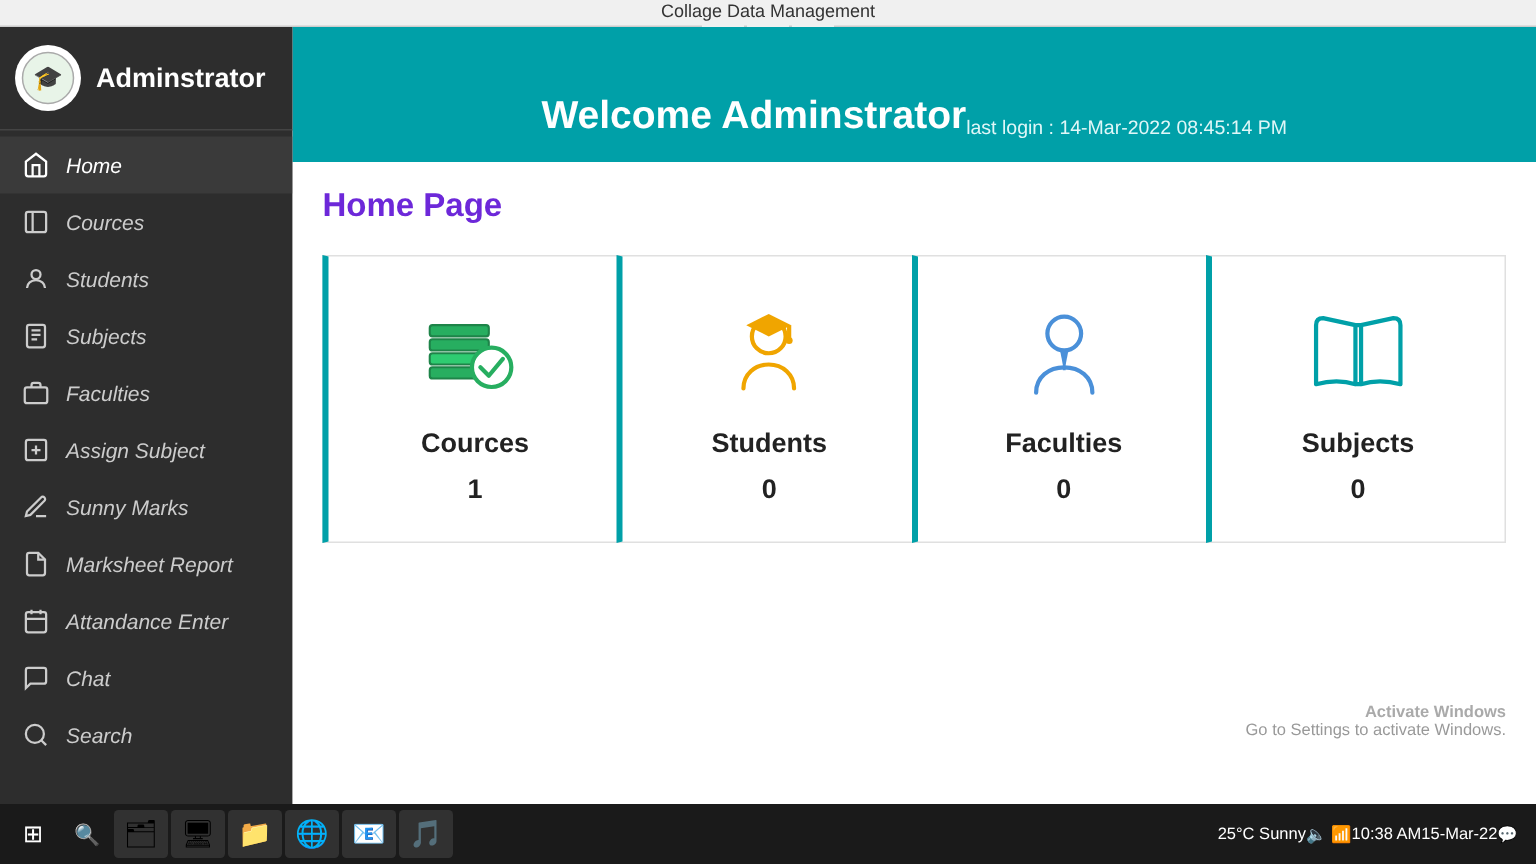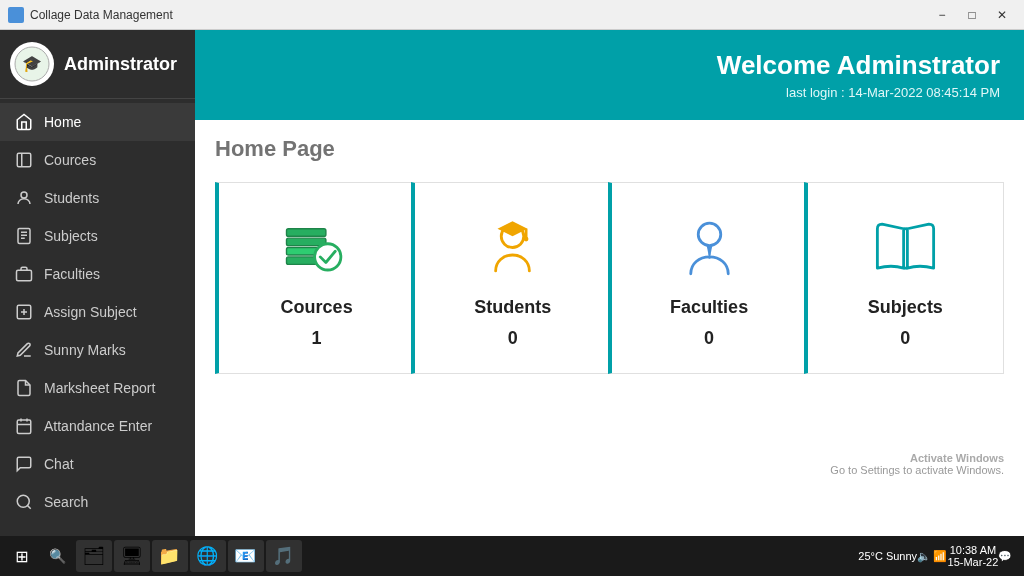--- a/index.html
+++ b/index.html
@@ -1,26 +1,27 @@
 <!DOCTYPE html>
 <html><head>
   <meta charset="utf-8">
   <style>
     * { margin: 0; padding: 0; box-sizing: border-box; }
     body { font-family: 'Segoe UI', Arial, sans-serif; width: 1024px; height: 576px; overflow: hidden; background: #f0f0f0; display: flex; flex-direction: column; }
 
     
     .title-bar {
       background: #f0f0f0;
-      height: 30px;
+      height: 18px;
       display: flex;
       align-items: center;
       padding: 0 8px;
       border-bottom: 1px solid #ccc;
       flex-shrink: 0;
+      flex-direction: column;
     }
     .title-bar-icon {
       width: 16px; height: 16px;
       background: #4a90d9;
       border-radius: 2px;
       margin-right: 6px;
       display: inline-block;
     }
     .title-bar-text {
       font-size: 12px;
@@ -80,20 +81,21 @@
 
     .sidebar-title {
       color: #ffffff;
       font-size: 18px;
       font-weight: bold;
     }
 
     .sidebar-nav {
       flex: 1;
       padding: 4px 0;
+      font-style: italic;
     }
 
     .nav-item {
       display: flex;
       align-items: center;
       gap: 10px;
       padding: 9px 14px;
       color: #cccccc;
       cursor: pointer;
       font-size: 14px;
@@ -113,21 +115,21 @@
       display: flex;
       flex-direction: column;
       overflow: hidden;
     }
 
     
     .header-banner {
       background: #00a0a8;
       padding: 16px 24px;
       display: flex;
-      flex-direction: column;
+      flex-direction: row;
       align-items: flex-end;
       min-height: 90px;
       justify-content: center;
     }
 
     .welcome-title {
       color: #ffffff;
       font-size: 26px;
       font-weight: bold;
     }
@@ -142,21 +144,21 @@
     .page-area {
       flex: 1;
       background: #ffffff;
       padding: 16px 20px;
       overflow: auto;
     }
 
     .page-title {
       font-size: 22px;
       font-weight: bold;
-      color: #737373;
+      color: #6d28d9;
       margin-bottom: 20px;
     }
 
     
     .cards-grid {
       display: grid;
       grid-template-columns: repeat(4, 1fr);
       gap: 0;
       border-left: 4px solid #00a0a8;
     }
@@ -240,29 +242,29 @@
       display: flex;
       align-items: center;
       gap: 0;
       color: #fff;
       font-size: 11px;
       padding: 0 8px;
     }
 
     .taskbar-clock {
       display: flex;
-      flex-direction: column;
+      flex-direction: row;
       align-items: center;
       font-size: 11px;
       color: #fff;
     }
 
     .activate-windows {
       position: absolute;
-      bottom: 60px;
+      bottom: 43px;
       right: 20px;
       color: #999;
       font-size: 11px;
       text-align: right;
     }
 
     .activate-windows p:first-child { font-weight: bold; color: #aaa; }
   </style>
 </head>
 <body>

